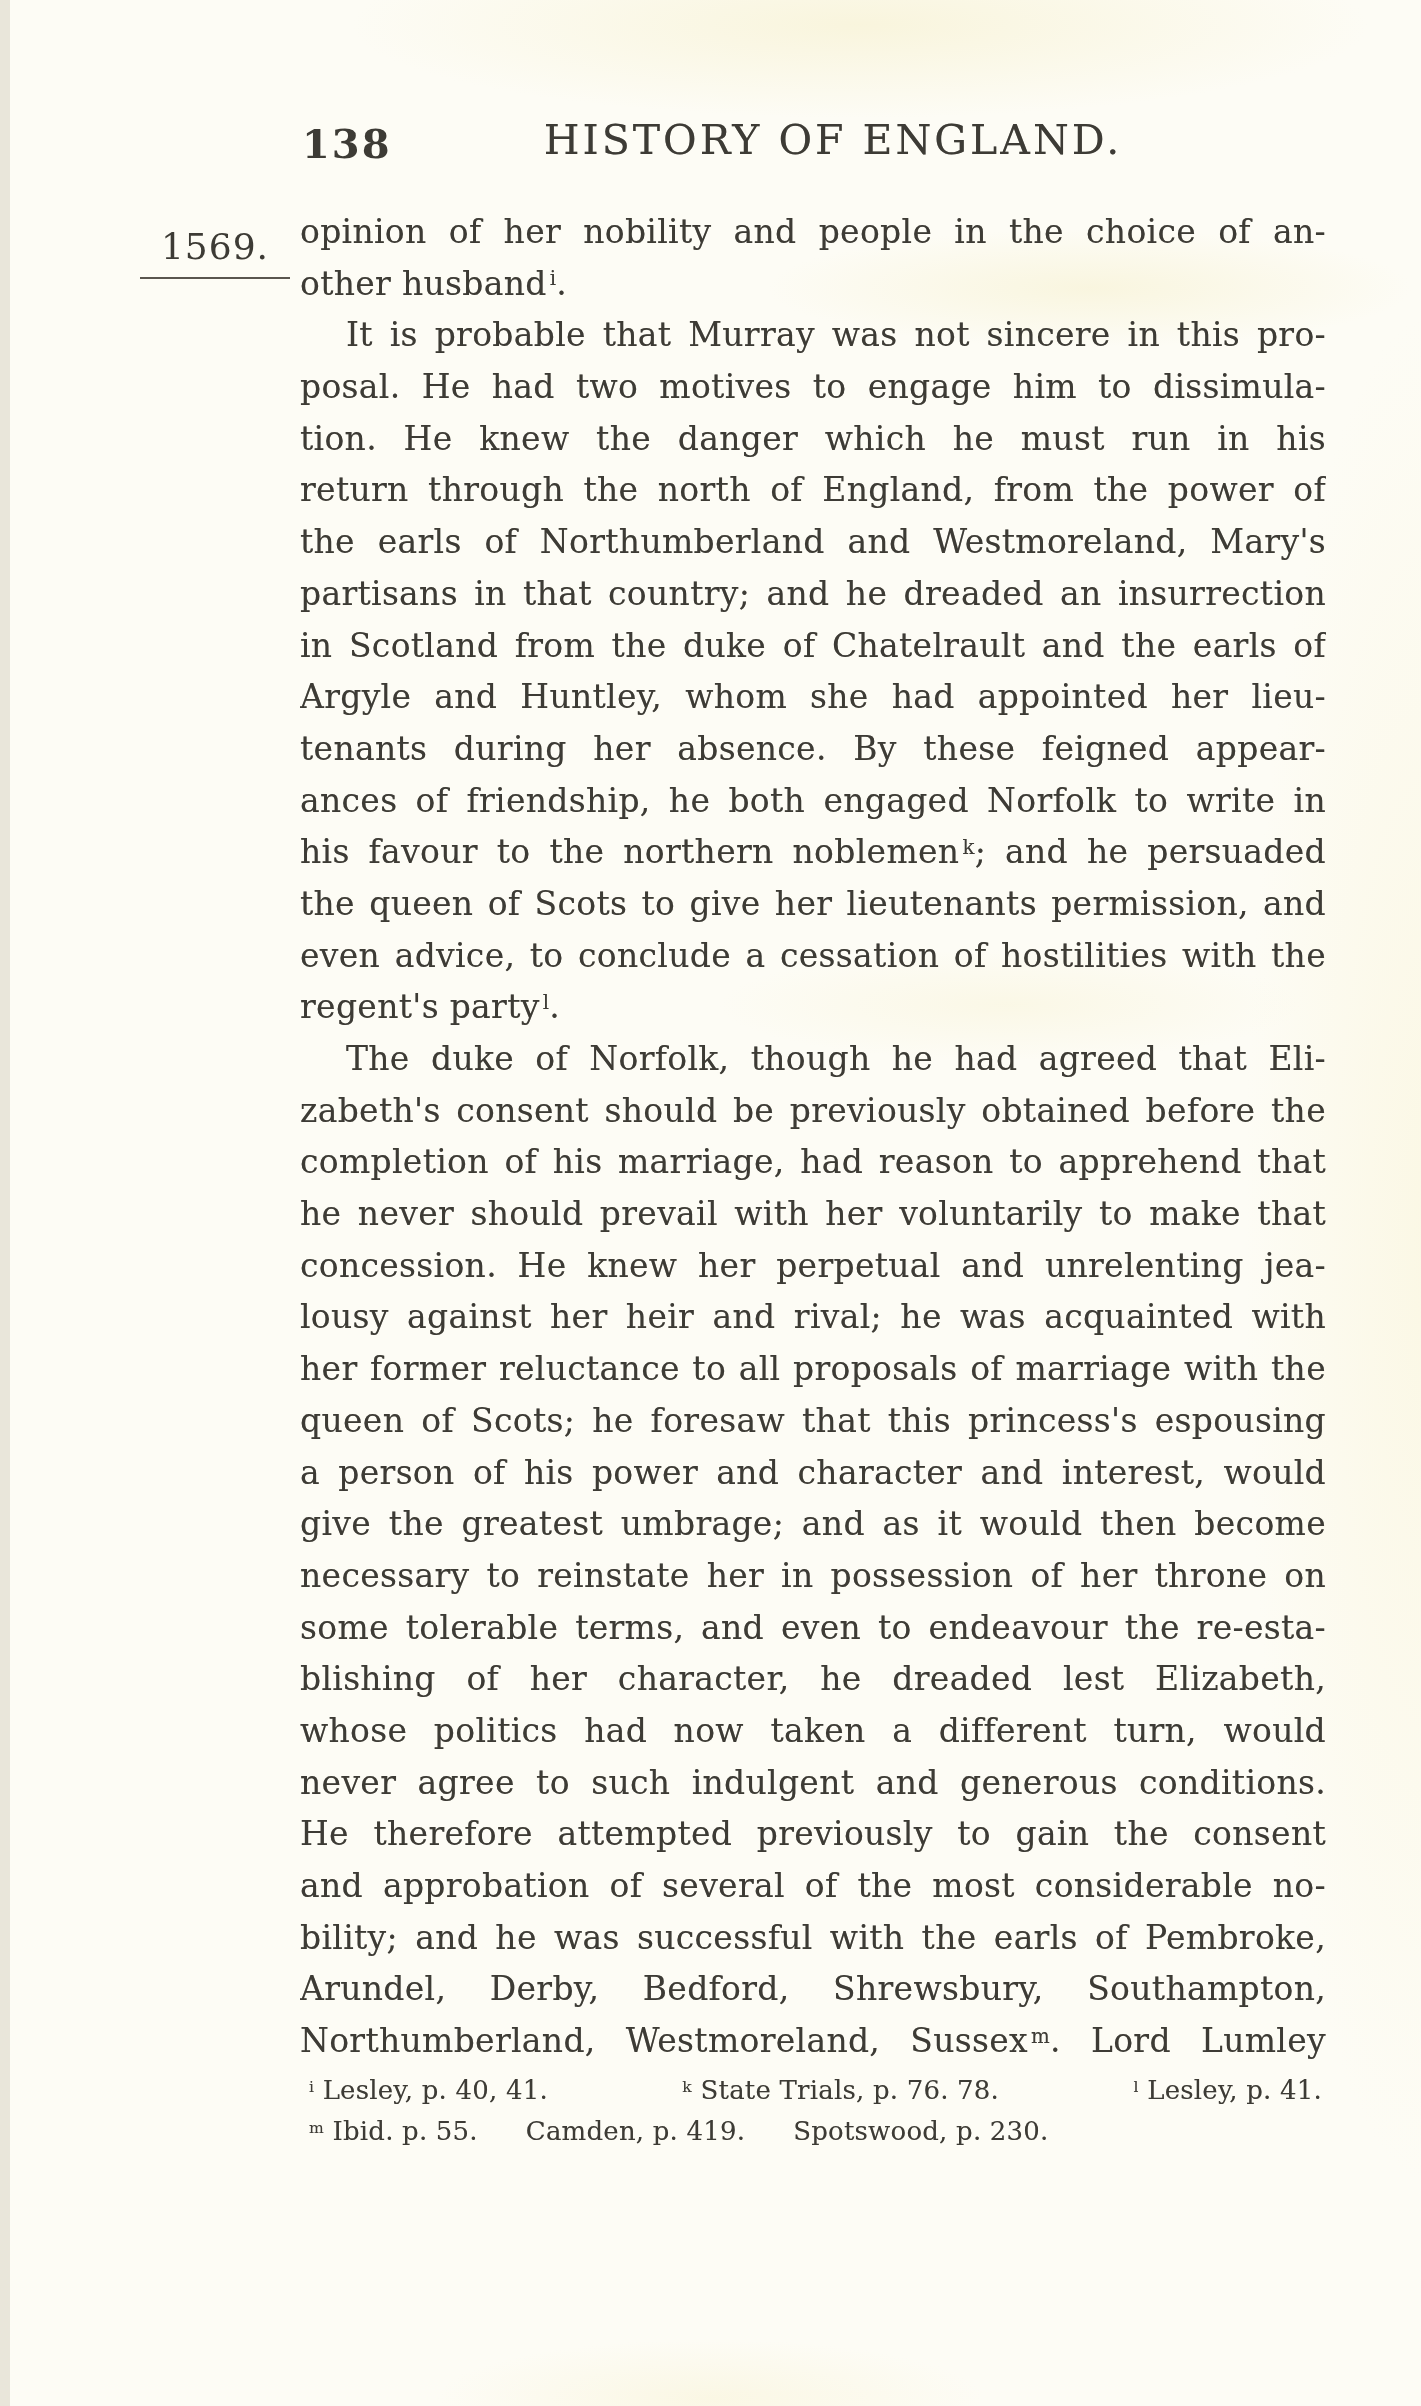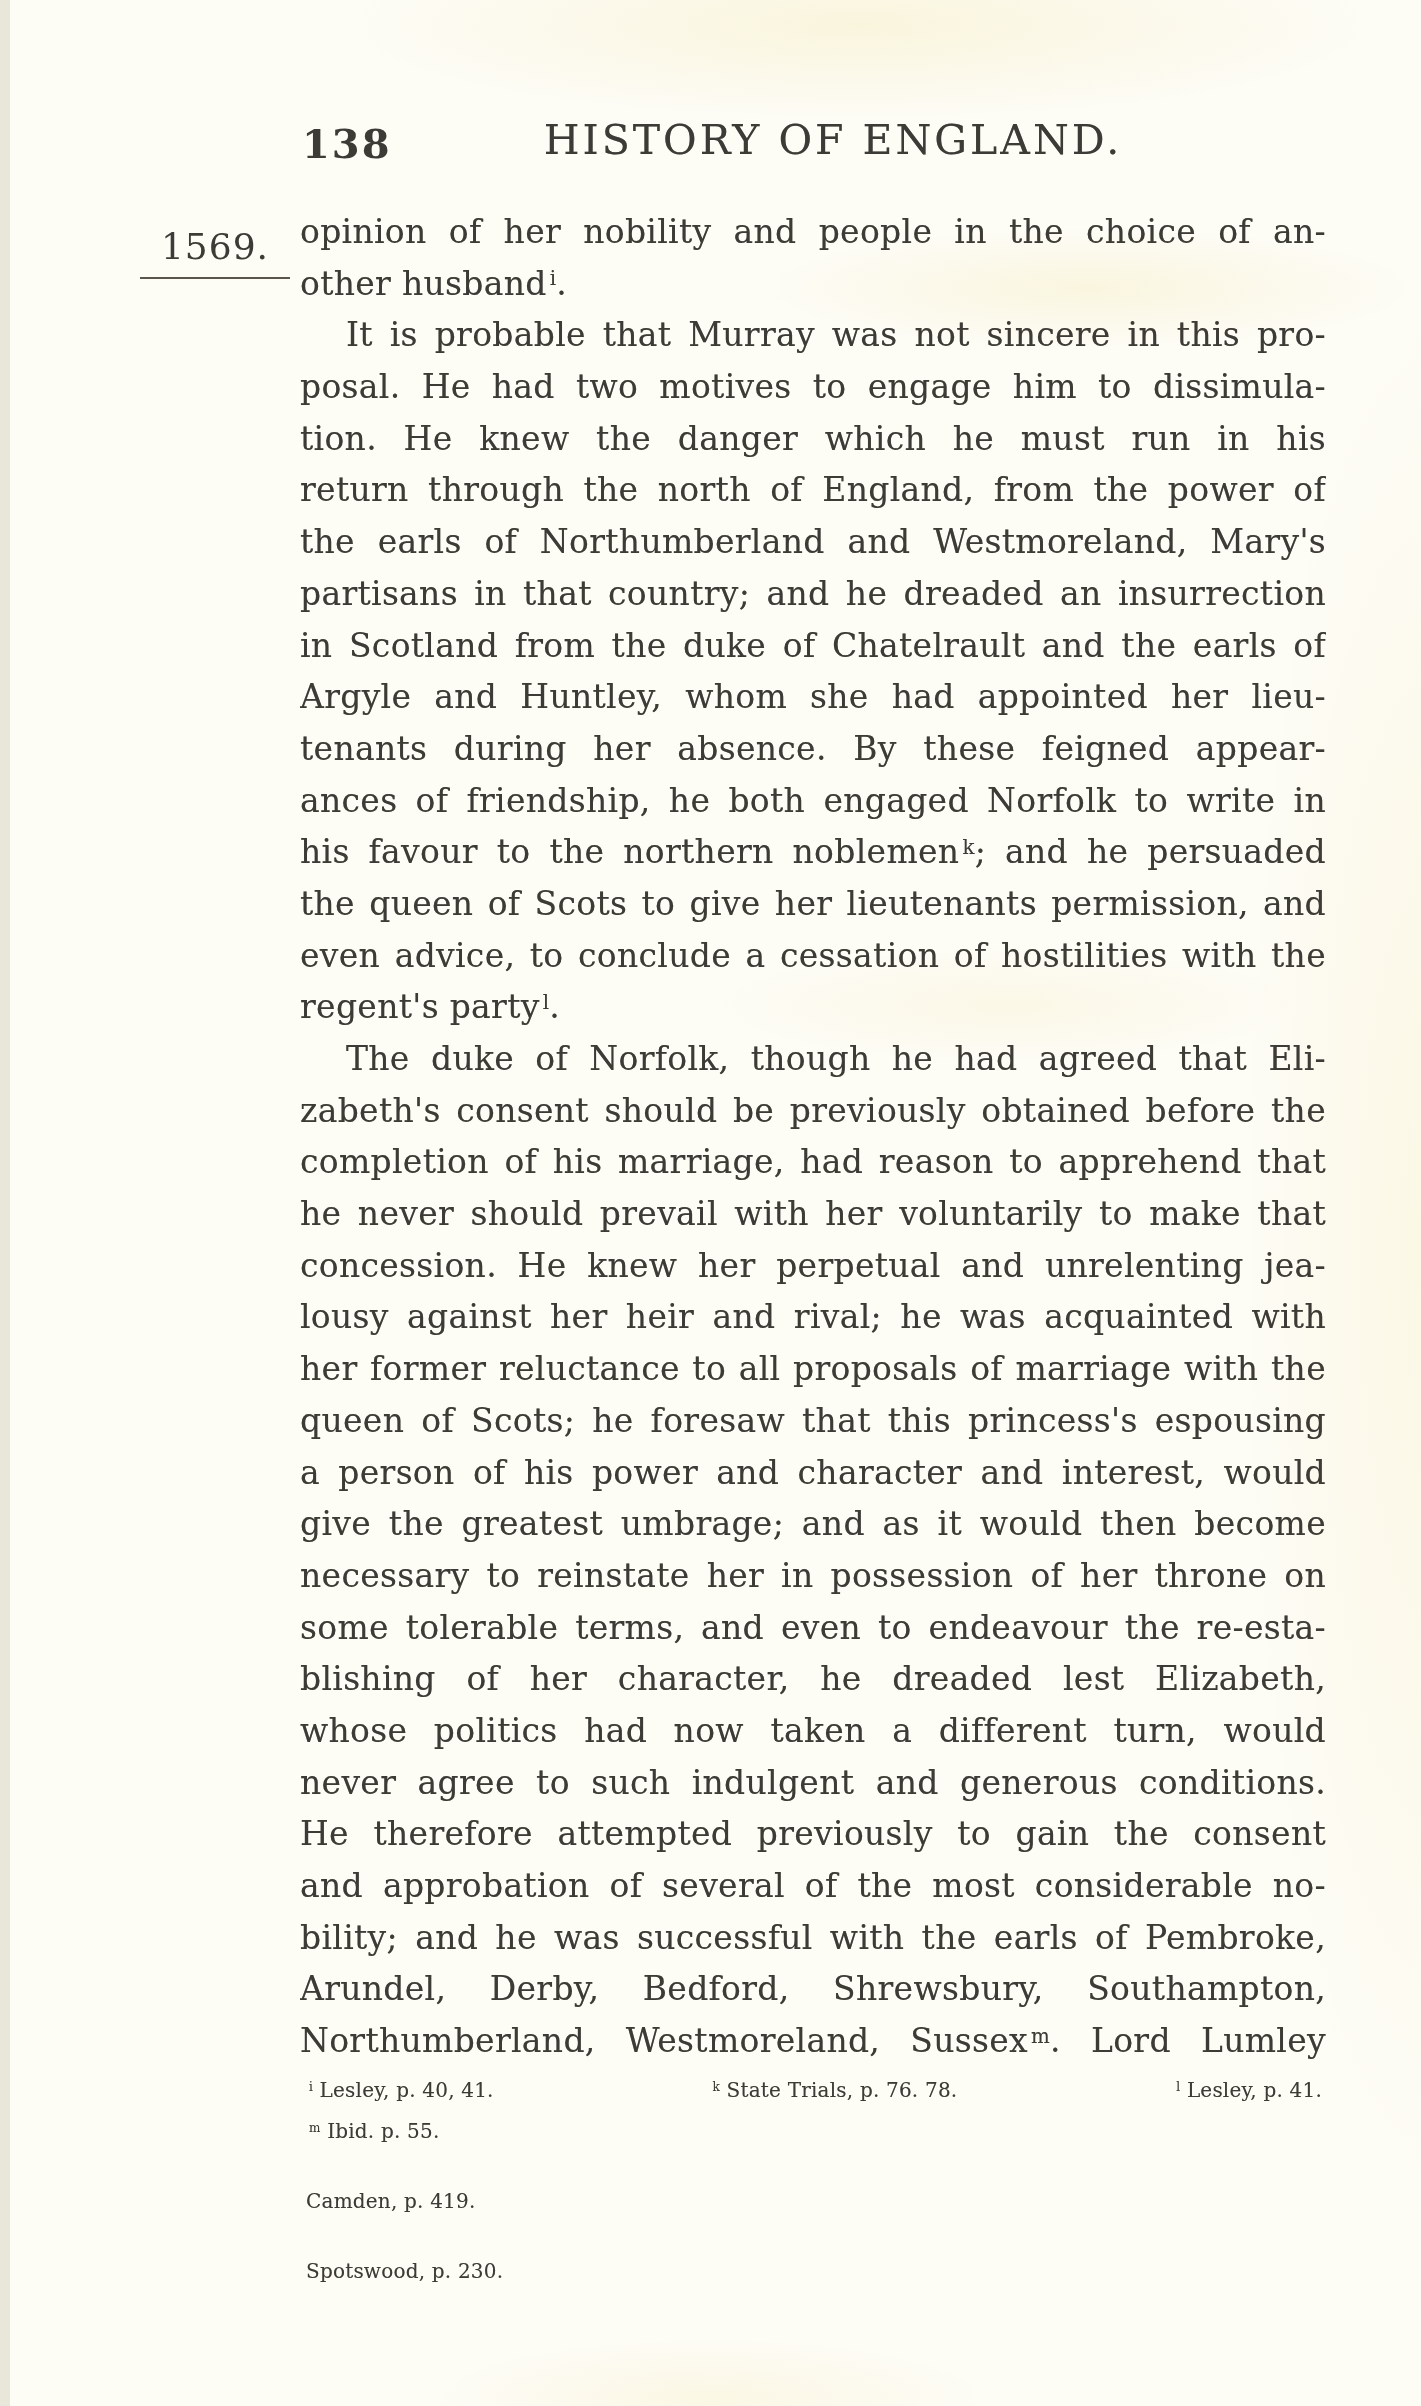--- a/index.html
+++ b/index.html
@@ -43,25 +43,25 @@
     text-shadow: 0 0 .5px rgba(55,52,46,.40);
   }
   .line { height: 51.7px; overflow: hidden; text-align: justify; }
   .line::after { content: ""; display: inline-block; width: 100%; }
   .line.nj { text-align: left; }
   .line.nj::after { content: none; }
   .line.ind { padding-left: 46px; }
   sup { font-size: 60%; vertical-align: baseline; position: relative; top: -0.48em; margin-left: 3px; line-height: 0; }
   .footnotes {
     position: absolute; left: 296px; top: 2070px; width: 1016px;
-    font-size: 20px; line-height: 41px; letter-spacing: .2px;
+    font-size: 26px; line-height: 41px; letter-spacing: .2px;
     text-shadow: 0 0 .5px rgba(55,52,46,.35);
   }
   .fn-row1 { display: flex; justify-content: space-between; }
-  .fn-row2 { display: flex; gap: 29px; flex-direction: column; }
+  .fn-row2 { display: flex; gap: 48px; }
 </style>
 </head>
 <body>
 
 <div class="page">
 
   <div class="header">
     <span class="pagenum">138</span>
     <span class="title">HISTORY OF ENGLAND.</span>
   </div>

